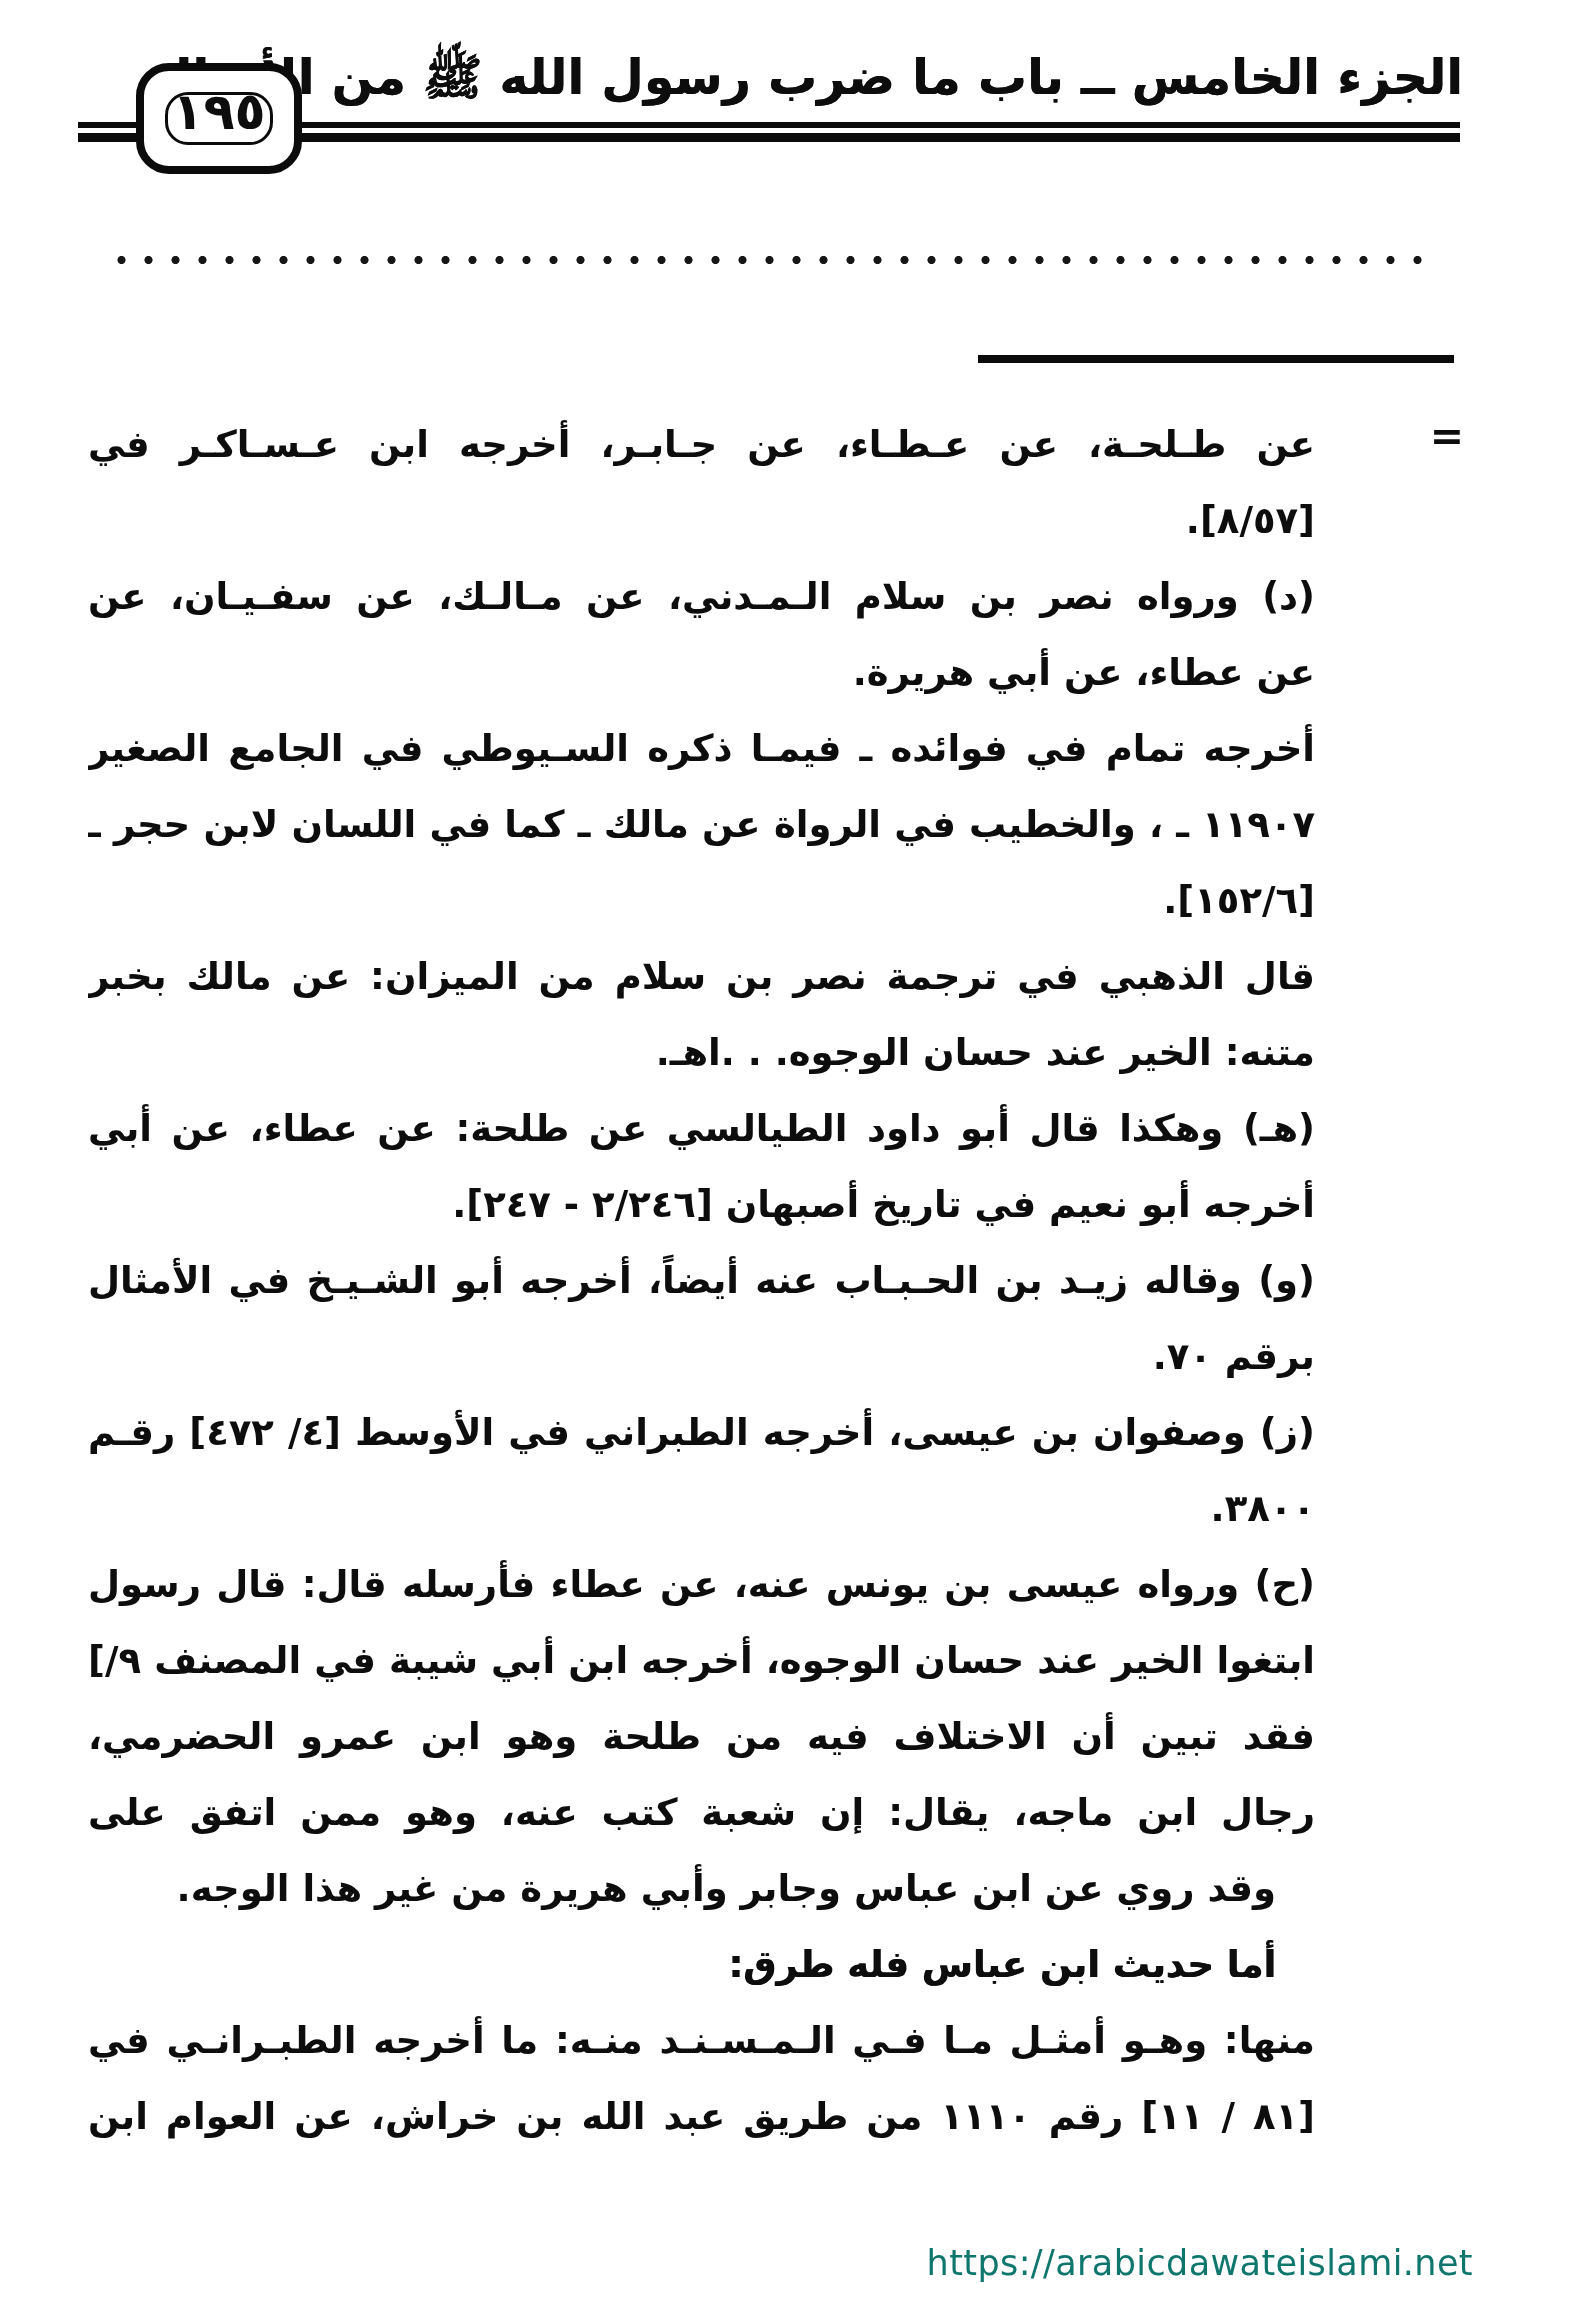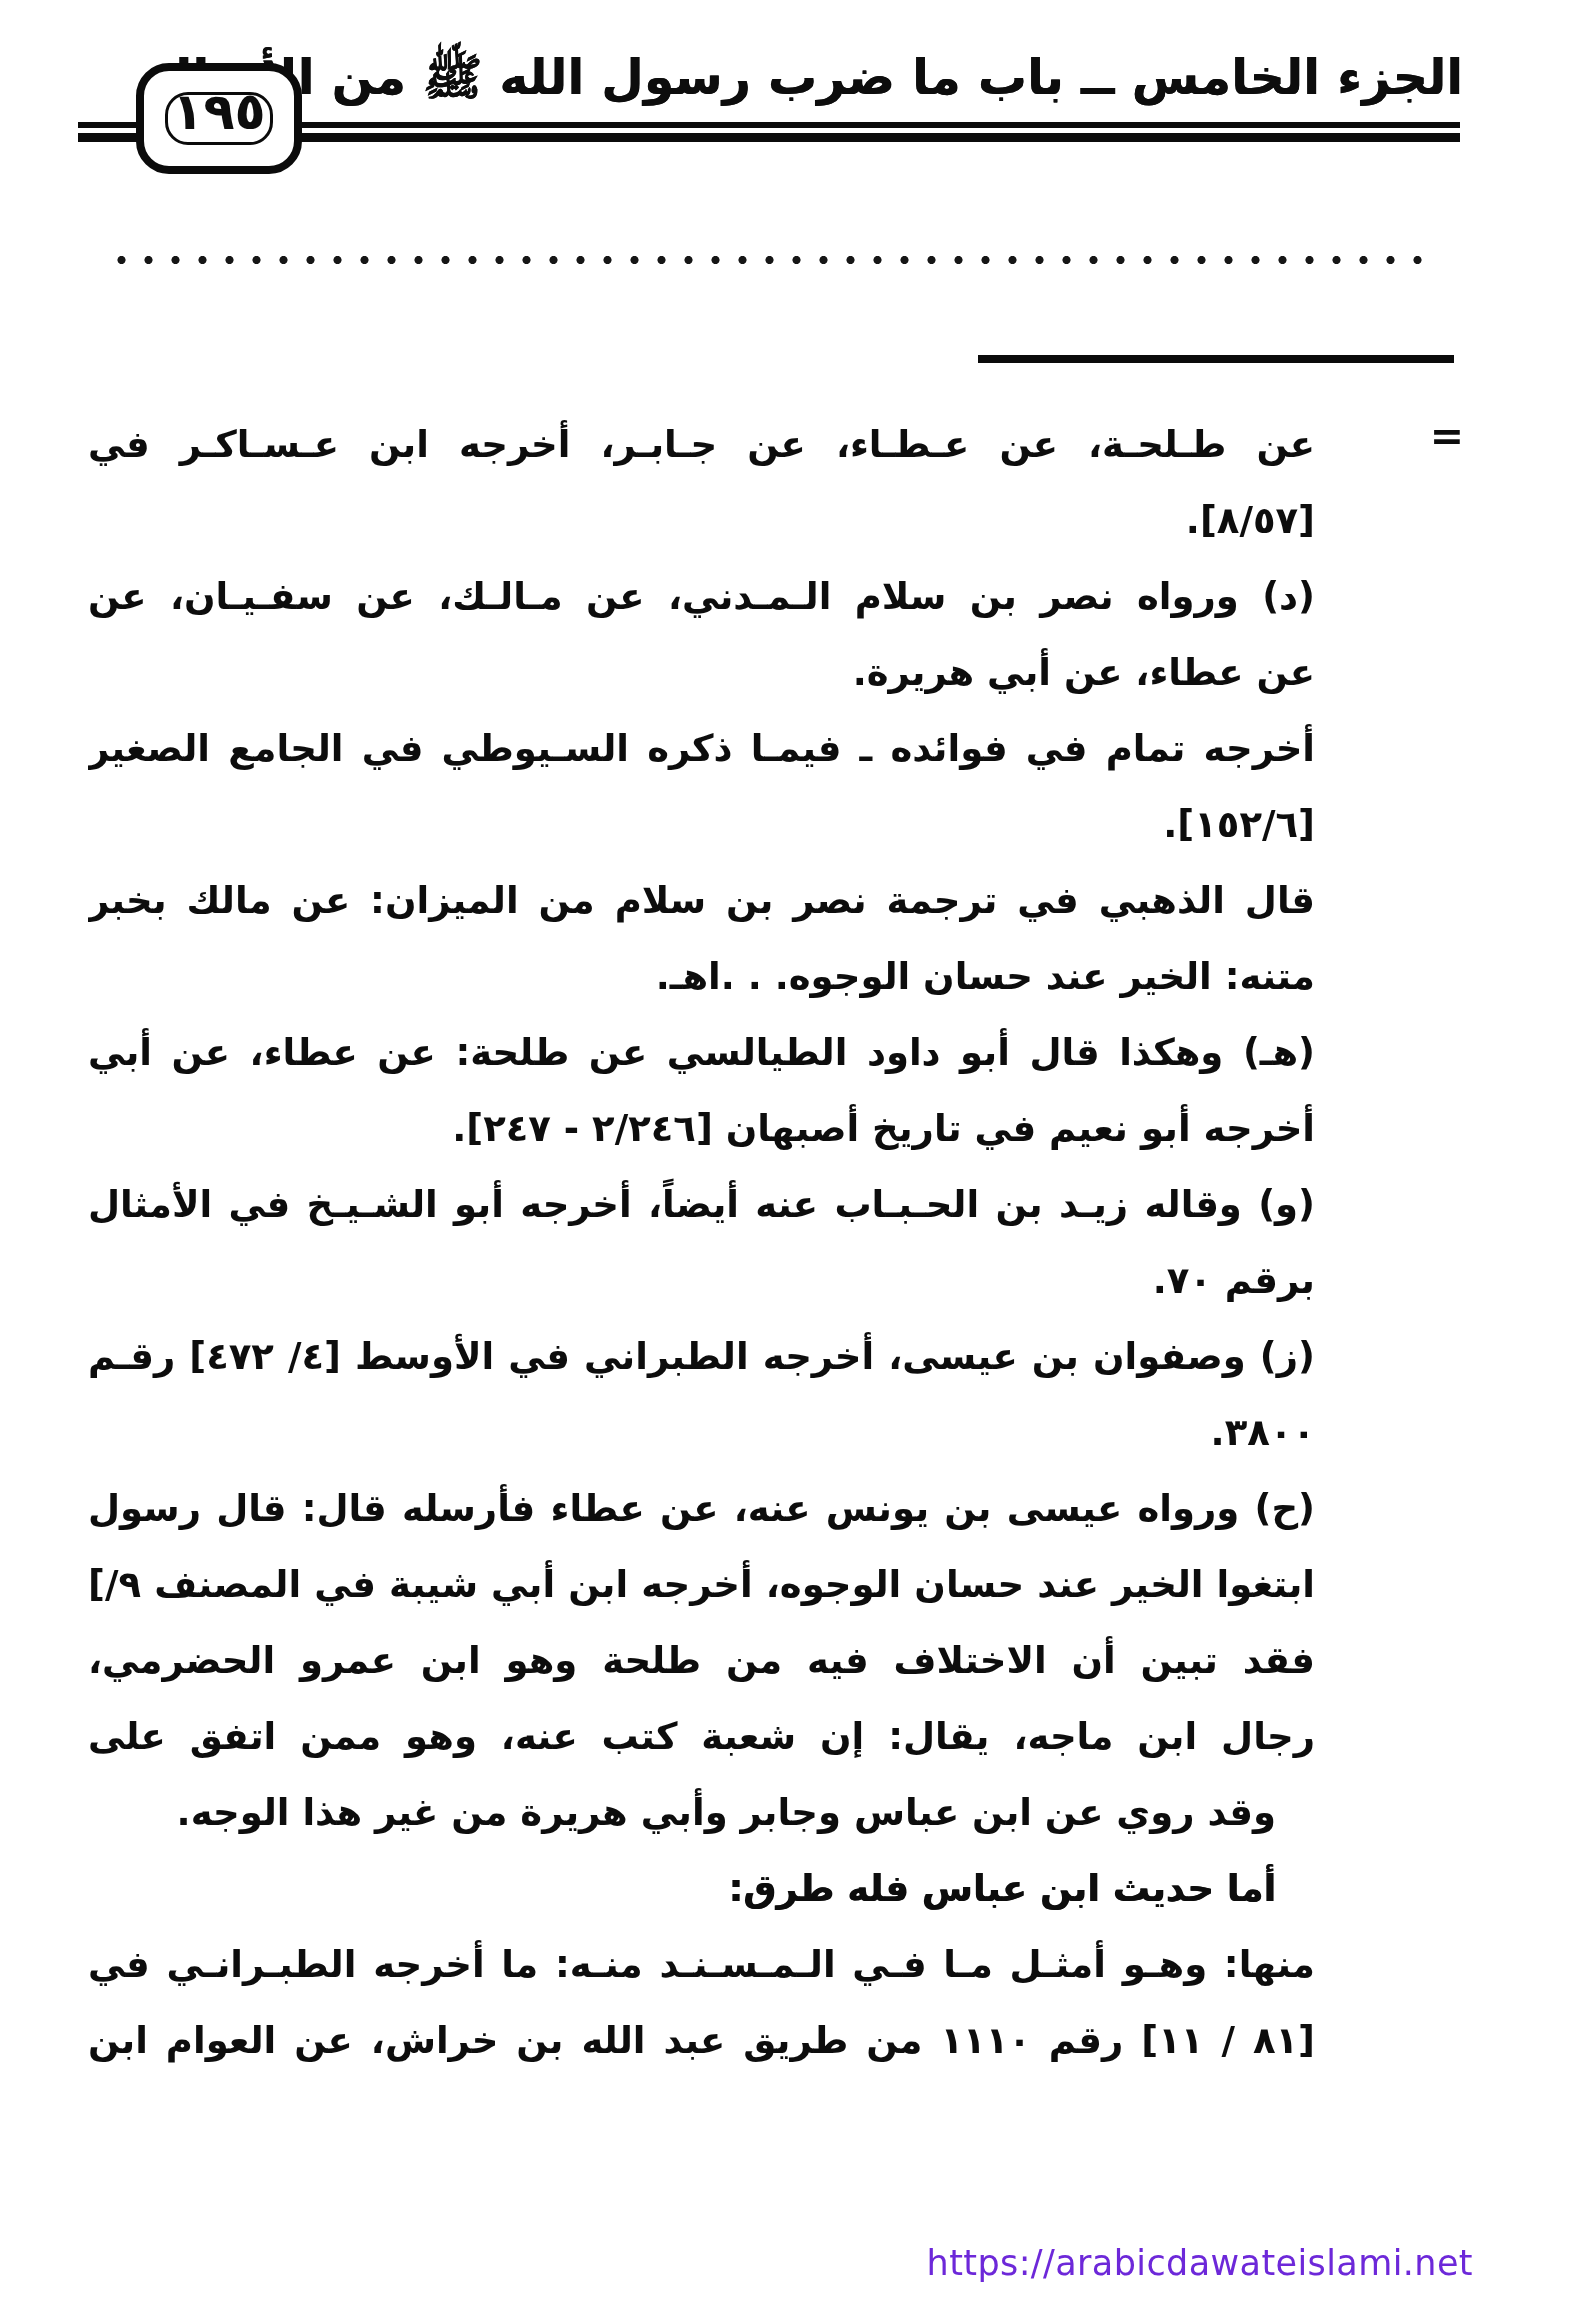--- a/index.html
+++ b/index.html
@@ -49,21 +49,21 @@
     direction:rtl; font-size:37px; font-weight:700; line-height:76px;
     text-align:right;
   }
   .bline { height:76px; overflow:hidden; }
   .bline.full { text-align:justify; text-align-last:justify; }
   .bline.ind { padding-left:0; padding-right:39px; }
   .bline.bold { text-shadow:0.7px 0 0 currentColor; }
   
   .watermark {
     position:absolute; top:2243px; right:99px; direction:ltr;
-    font-size:35px; color:#6d28d9; letter-spacing:0.4px;
+    font-size:35px; color:#0f766e; letter-spacing:0.4px;
   }
 </style>
 </head>
 <body>
 
 <div class="page">
 
   <div class="page-badge">
     <div class="page-badge-inner">١٩٥</div>
   </div>
@@ -77,20 +77,21 @@
   <div class="footnote-divider"></div>
 
   <div class="cont-marker">=</div>
 
   <div class="fn-body" id="footnote-body">
       <div class="bline full" dir="rtl">عن طـلحـة، عن عـطـاء، عن جـابـر، أخرجه ابن عـسـاكـر في تـاريـخـه</div>
       <div class="bline" dir="rtl">‪[٨/٥٧]‬.</div>
       <div class="bline full" dir="rtl">(د) ورواه نصر بن سلام الـمـدني، عن مـالـك، عن سفـيـان، عن طلـحة،</div>
       <div class="bline" dir="rtl">عن عطاء، عن أبي هريرة.</div>
       <div class="bline full" dir="rtl">أخرجه تمام في فوائده ـ فيمـا ذكره السـيوطي في الجامع الصغير برقم</div>
+      <div class="bline full" dir="rtl">١١٩٠٧ ـ ، والخطيب في الرواة عن مالك ـ كما في اللسان لابن حجر ـ</div>
       <div class="bline" dir="rtl">‪[١٥٢/٦]‬.</div>
       <div class="bline full" dir="rtl">قال الذهبي في ترجمة نصر بن سلام من الميزان: عن مالك بخبر باطل</div>
       <div class="bline" dir="rtl">متنه: الخير عند حسان الوجوه. . .اهـ.</div>
       <div class="bline full" dir="rtl">(هـ) وهكذا قال أبو داود الطيالسي عن طلحة: عن عطاء، عن أبي هريرة،</div>
       <div class="bline" dir="rtl">أخرجه أبو نعيم في تاريخ أصبهان ‪[٢/٢٤٦ - ٢٤٧]‬.</div>
       <div class="bline full" dir="rtl">(و) وقاله زيـد بن الحـبـاب عنه أيضاً، أخرجه أبو الشـيـخ في الأمثال</div>
       <div class="bline" dir="rtl">برقم ٧٠.</div>
       <div class="bline full" dir="rtl">(ز) وصفوان بن عيسى، أخرجه الطبراني في الأوسط ‪[٤/ ٤٧٢]‬ رقـم</div>
       <div class="bline" dir="rtl">٣٨٠٠.</div>
       <div class="bline full" dir="rtl">(ح) ورواه عيسى بن يونس عنه، عن عطاء فأرسله قال: قال رسول الله ﷺ:</div>

